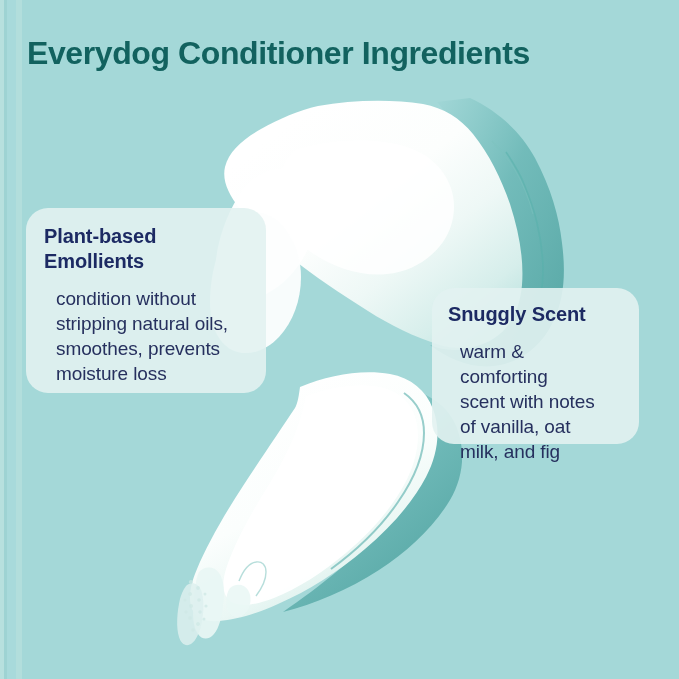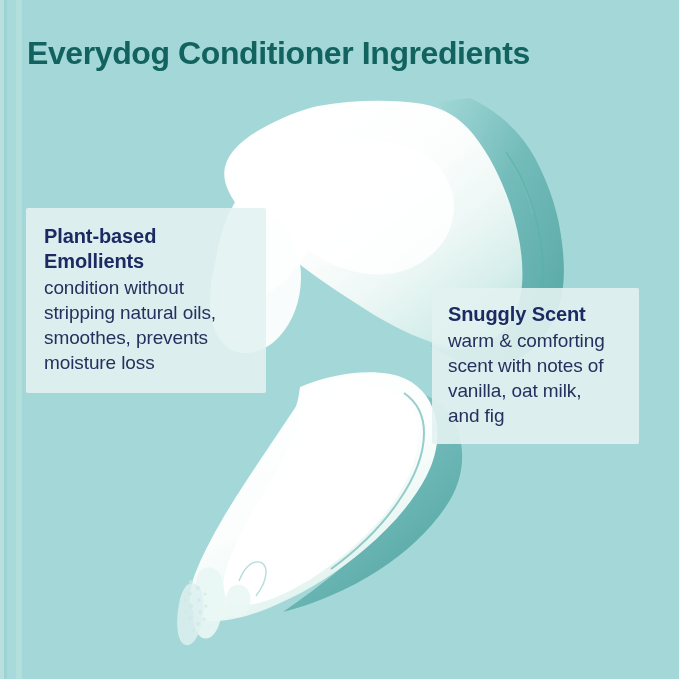--- a/index.html
+++ b/index.html
@@ -46,21 +46,21 @@
   .swatch-layer {
     position: absolute;
     inset: 0;
     pointer-events: none;
   }
 
   
   .callout {
     position: absolute;
     background: rgba(226, 242, 241, 0.90);
-    border-radius: 2px;
+    border-radius: 22px;
     box-sizing: border-box;
     color: #1c2a63;
   }
   .callout.left {
     left: 26px;
     top: 208px;
     width: 240px;
     height: 185px;
     padding: 16px 18px 14px 18px;
   }
@@ -78,21 +78,21 @@
     letter-spacing: -0.1px;
     color: #1c2a63;
     margin: 0 0 1px 0;
   }
   .callout-body {
     font-size: 19px;
     font-weight: 400;
     line-height: 25px;
     letter-spacing: -0.1px;
     color: #26305e;
-    margin: 0;
+    margin: 12px;
   }
 </style>
 </head>
 <body>
 
 <div id="canvas">
 
   <div class="edge-strip s1"></div>
   <div class="edge-strip s2"></div>
   <div class="edge-strip s3"></div>

